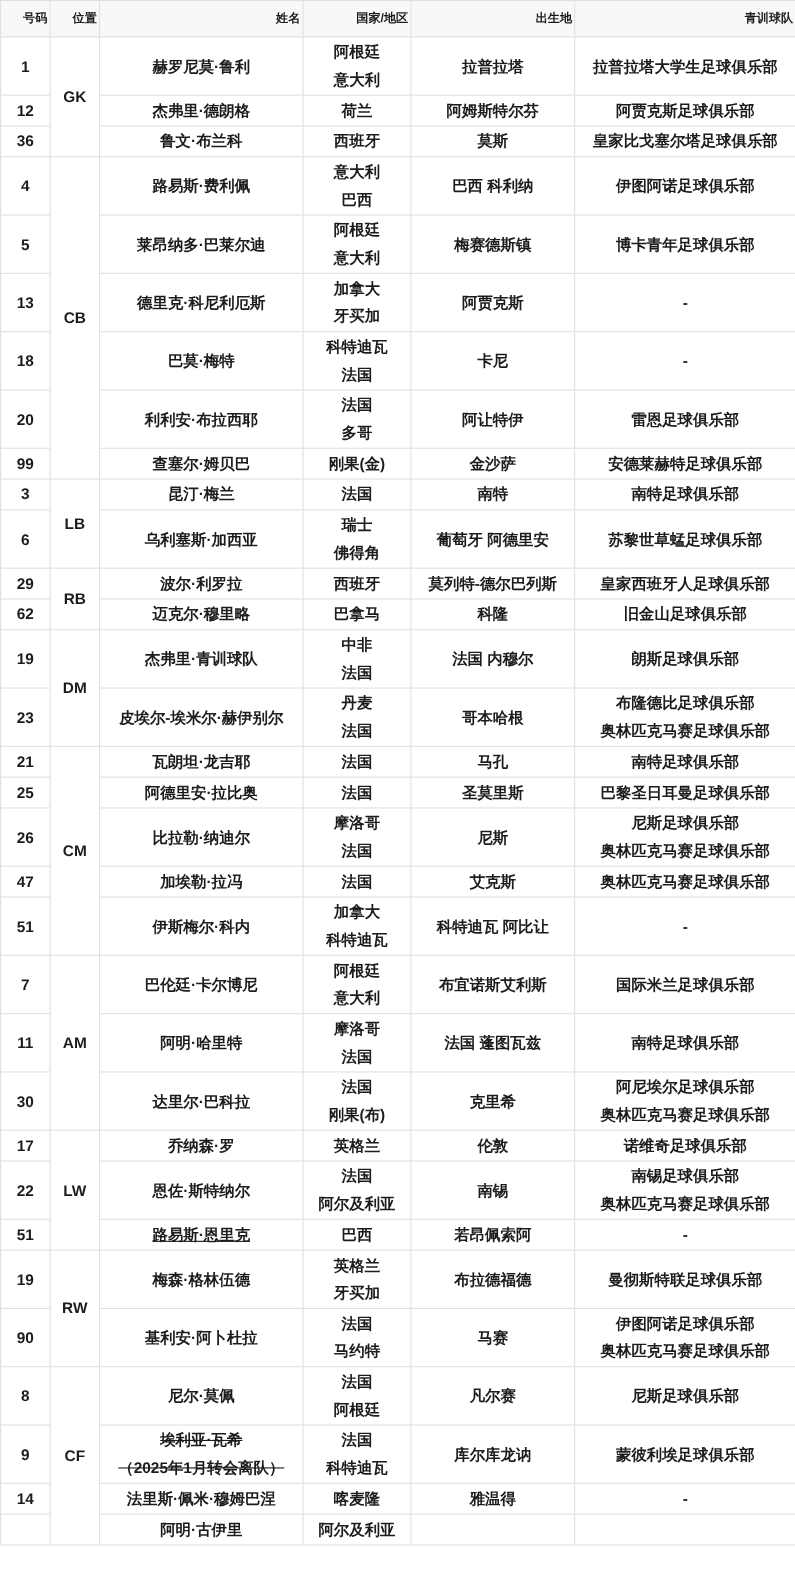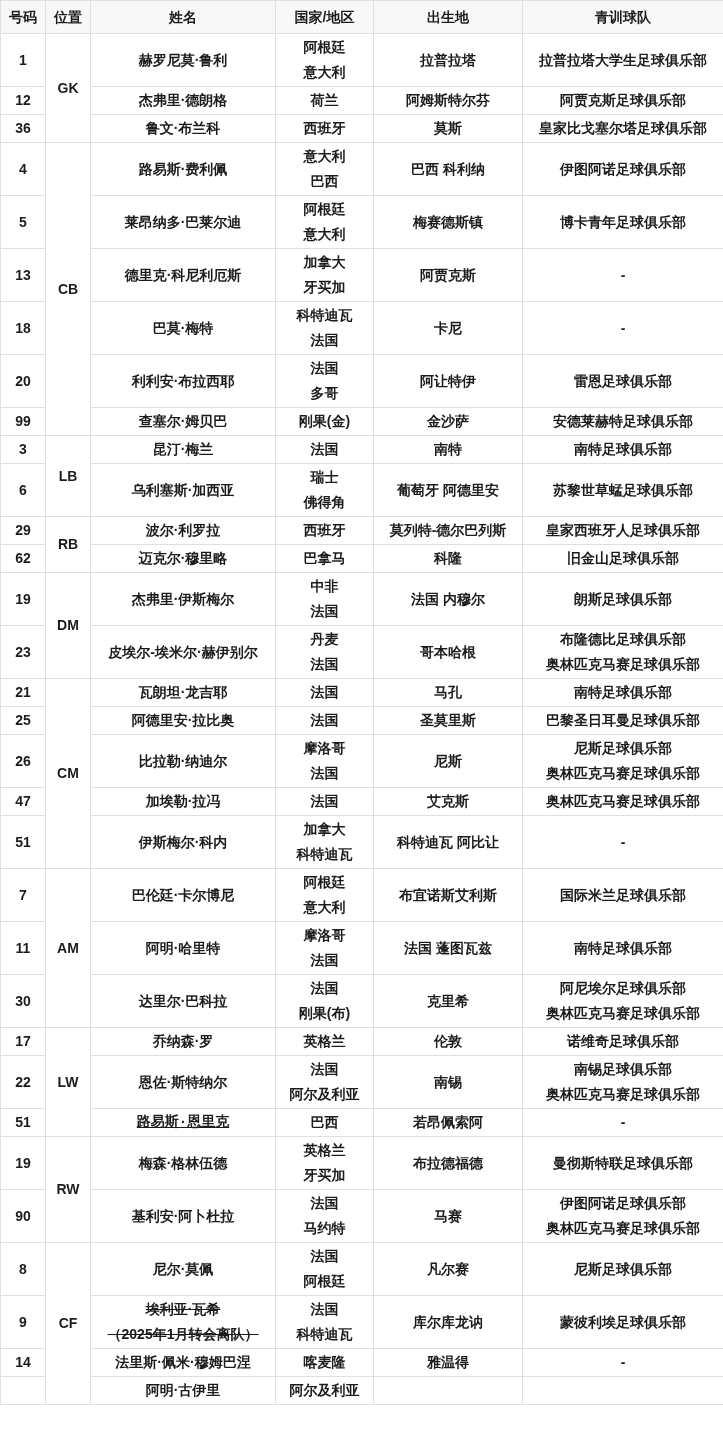--- a/index.html
+++ b/index.html
@@ -17,24 +17,24 @@
     font-size:14px;font-weight:700;color:var(--text);
   }
   th,td{
     border:1px solid var(--border);
     text-align:center;vertical-align:middle;
     padding:1px 2px;line-height:25px;
     word-break:break-all;
   }
   th{
     background:var(--header_bg);
-    height:30px;font-size:14px;
+    height:30px;font-size:11px;text-align:right;
   }
   td div{line-height:25px;}
-  .underline{text-decoration:underline;font-family:Liberation Mono, monospace;}
+  .underline{text-decoration:underline;}
   .strike{text-decoration:line-through;}
 </style>
 </head>
 <body>
 
 <div>
   <table>
     <colgroup>
       <col style="width:45px">
       <col style="width:45px">
@@ -231,21 +231,21 @@
           </td>
           <td>科隆</td>
           <td>
             <div>旧金山足球俱乐部</div>
           </td>
         </tr>
         <tr>
           <td>19</td>
           <td rowspan="2">DM</td>
           <td>
-            <div>杰弗里·伊斯梅尔</div>
+            <div>杰弗里·青训球队</div>
           </td>
           <td>
             <div>中非</div>
             <div>法国</div>
           </td>
           <td>法国 内穆尔</td>
           <td>
             <div>朗斯足球俱乐部</div>
           </td>
         </tr>

